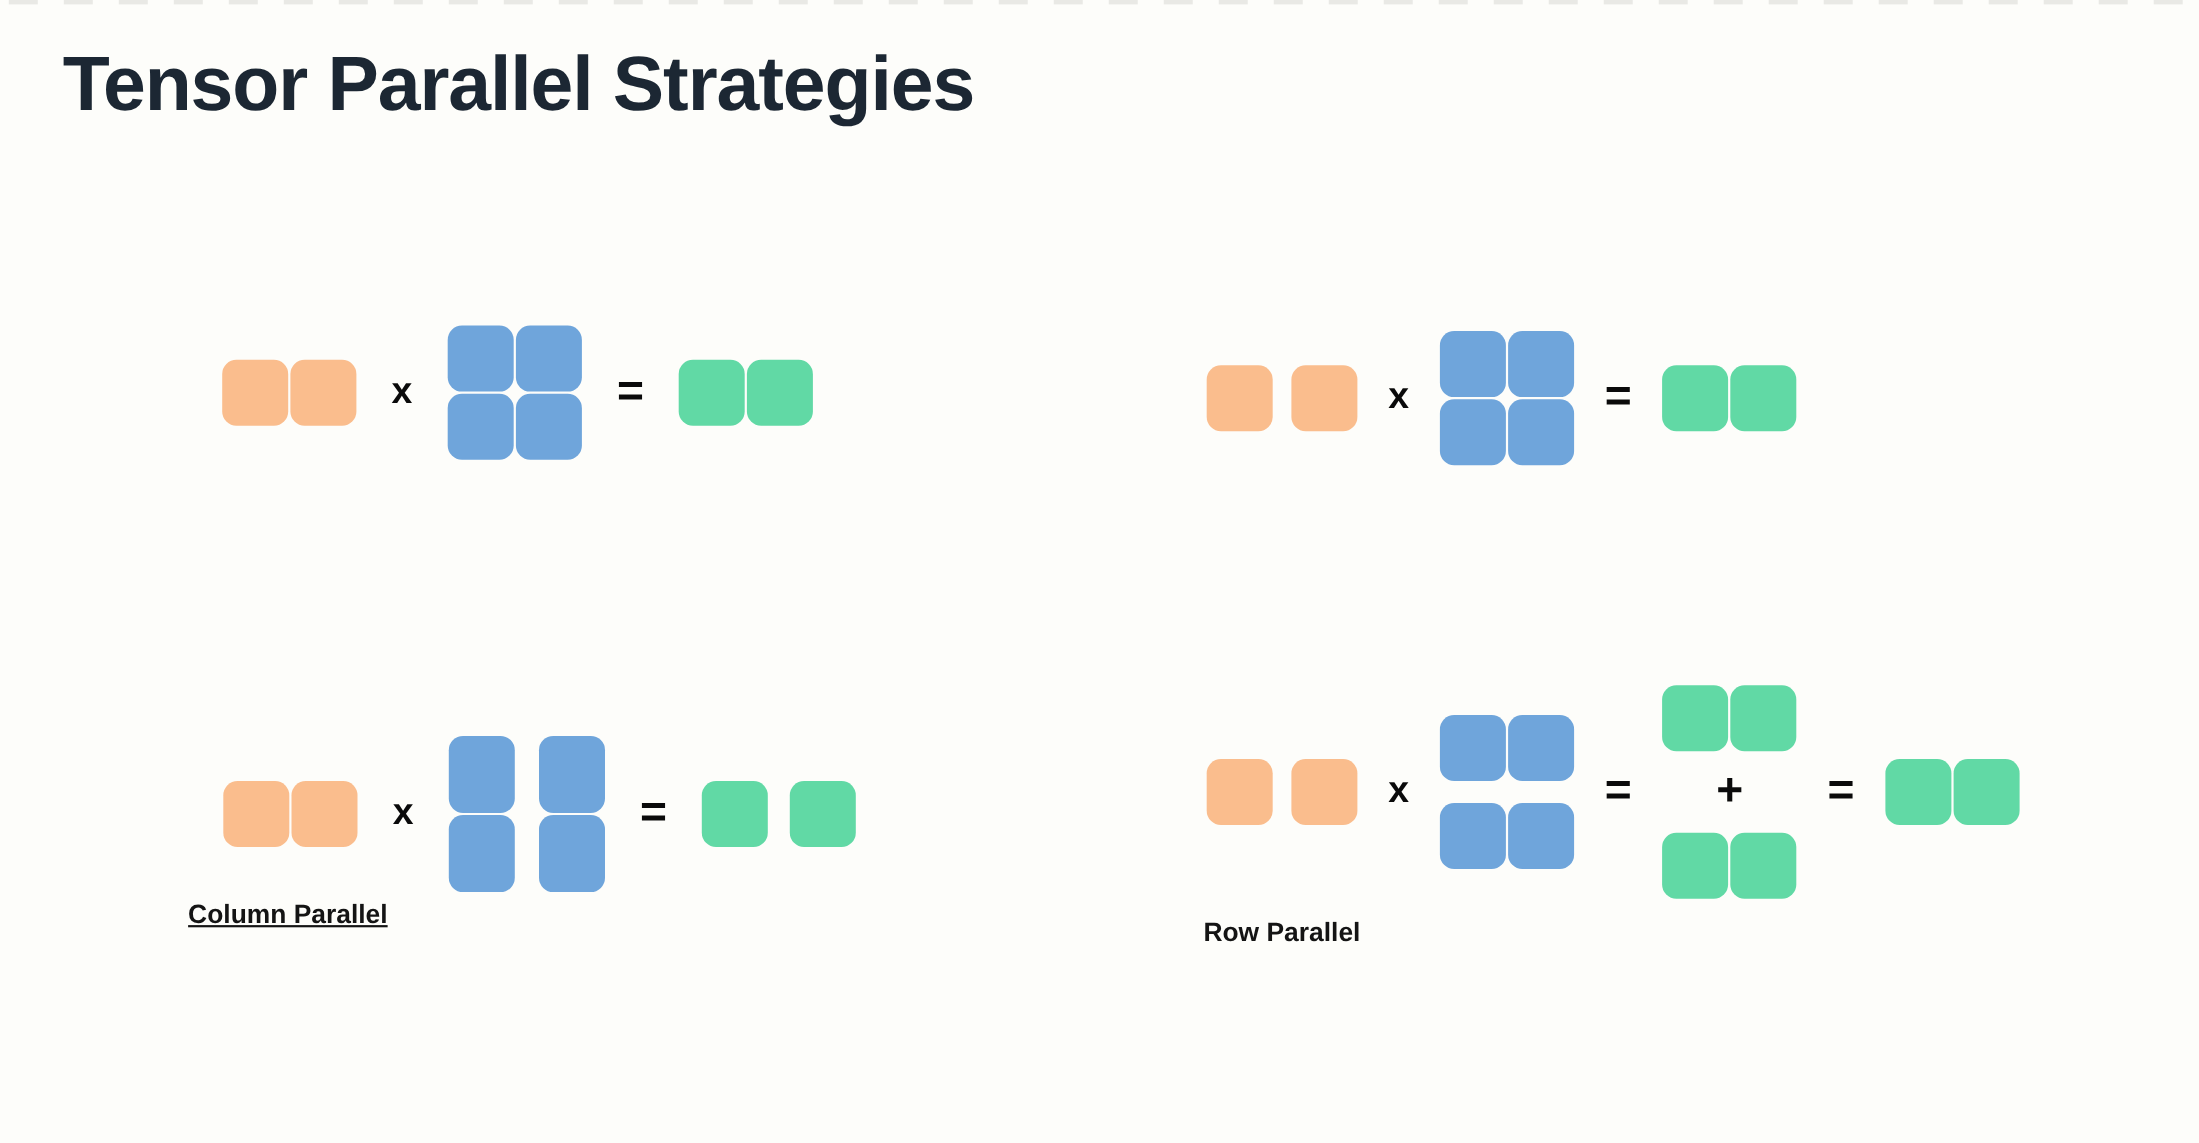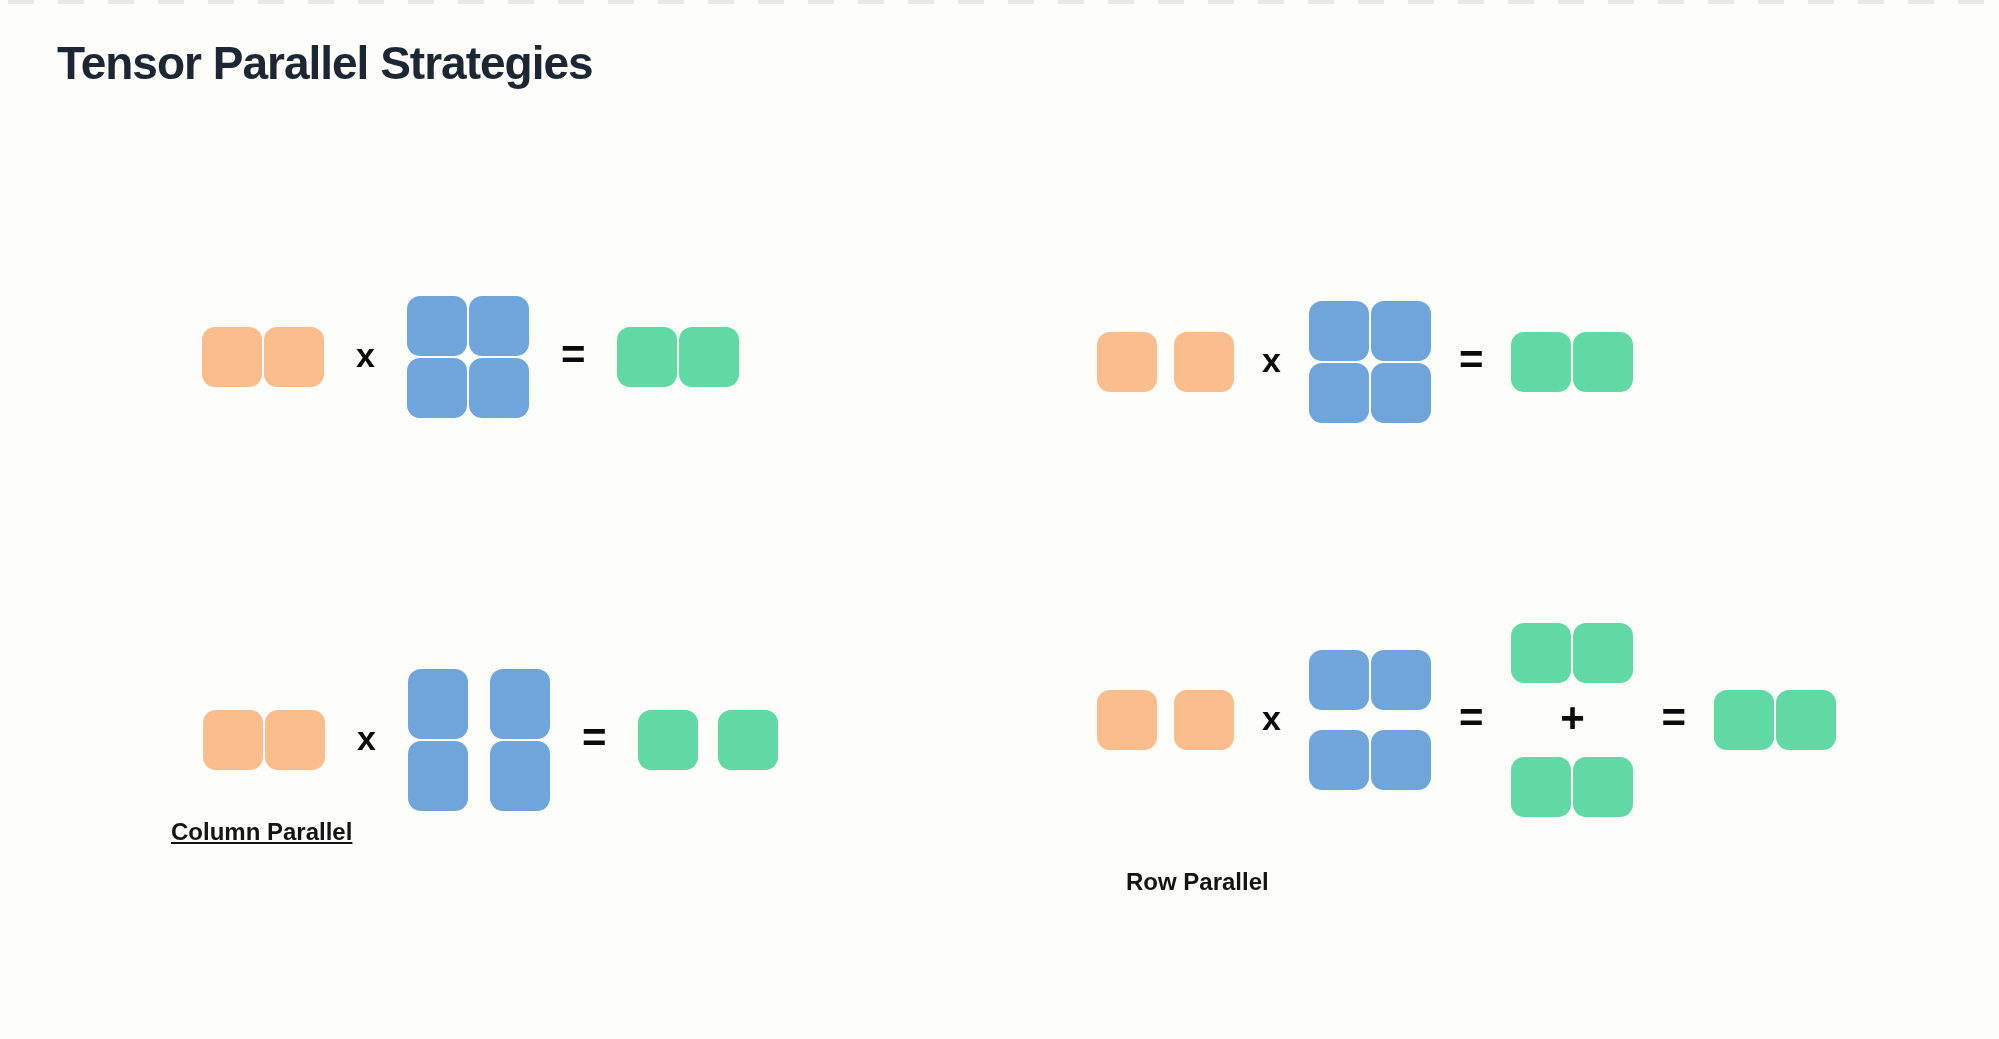--- a/index.html
+++ b/index.html
@@ -26,21 +26,21 @@
     background-image: repeating-linear-gradient(90deg,
       var(--dash-color, #E9E9E5) 0px, var(--dash-color, #E9E9E5) 26px,
       transparent 26px, transparent 50px);
     background-position-x: 8px;
   }
   .title {
     position: absolute;
     left: 57px;
     top: 36px;
     margin: 0;
-    font-size: 46px;
+    font-size: 70px;
     font-weight: bold;
     letter-spacing: -1px;
     color: var(--title-color, #1C2733);
   }
   .equation {
     position: absolute;
     display: flex;
     align-items: center;
     transform: translateY(-50%);
     gap: 32px;
@@ -90,21 +90,21 @@
     gap: 14px;
   }
   .diagram-label {
     position: absolute;
     font-size: 24px;
     font-weight: bold;
     color: #141414;
     white-space: nowrap;
   }
   .label-column-parallel { left: 171px; top: 818px; text-decoration: underline; }
-  .label-row-parallel   { left: 1126px; top: 834px; margin-top: 34px; }
+  .label-row-parallel   { left: 1094px; top: 834px; }
 </style>
 </head>
 <body style="--bg-color: #FDFDFA; --title-color: #1C2733; --dash-color: #E9E9E5; --input-color: #FABD8D; --weight-color: #6FA5DB; --output-color: #61D9A5;">
 
 <div class="canvas">
 
   <div class="top-dashes"></div>
 
   <h1 class="title">Tensor Parallel Strategies</h1>
 

